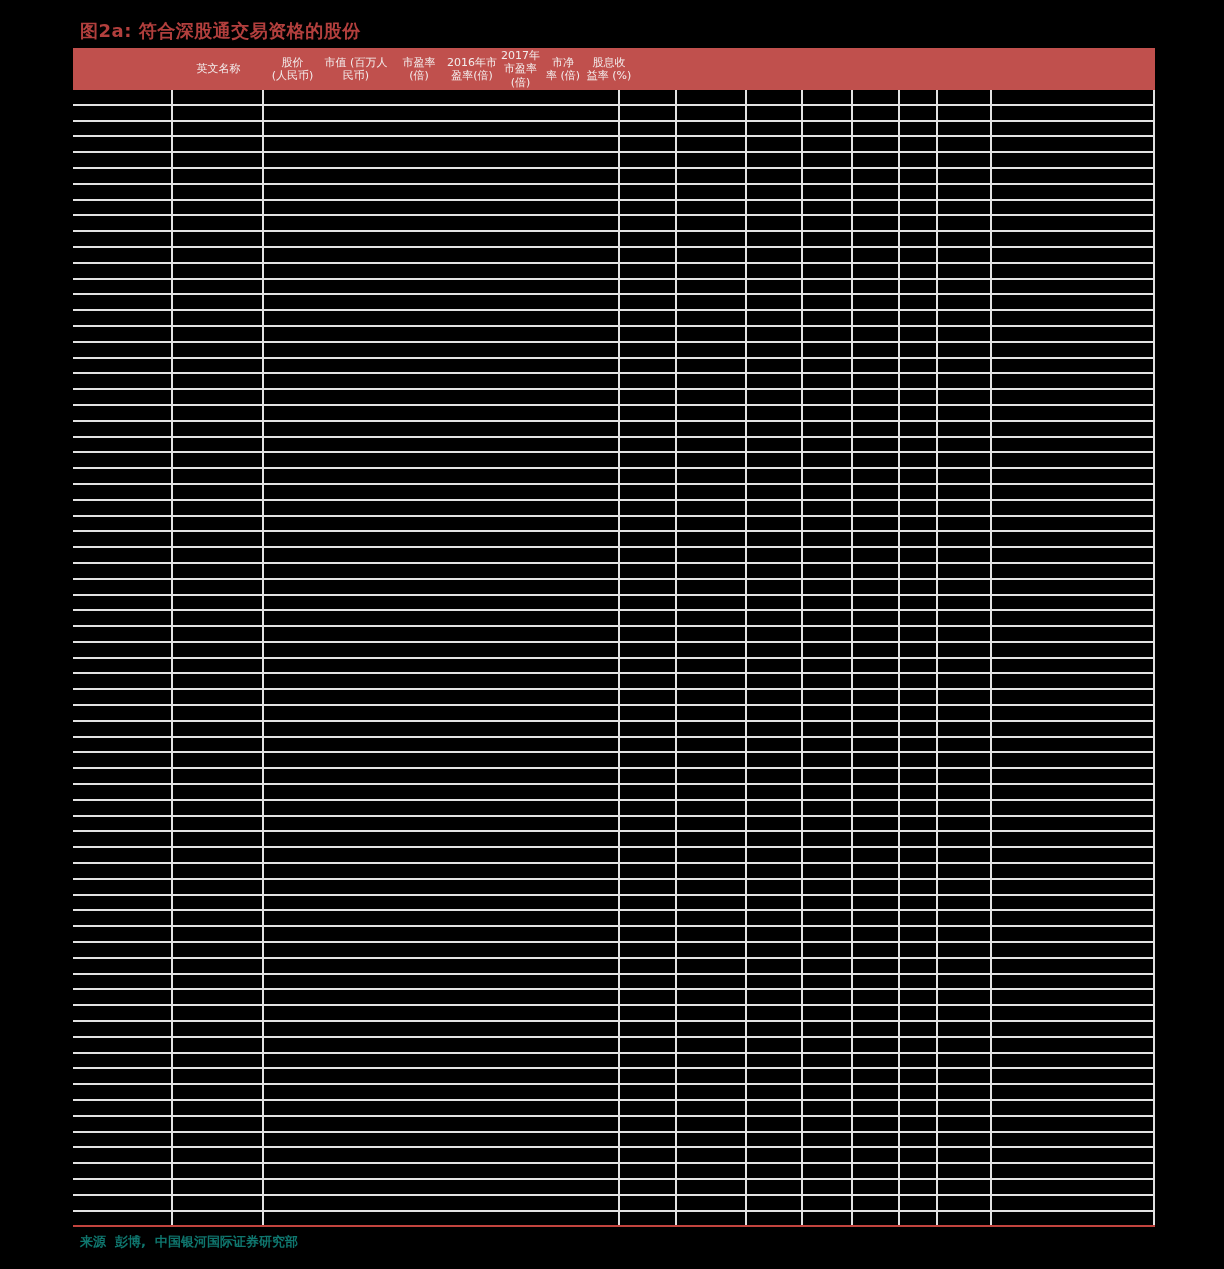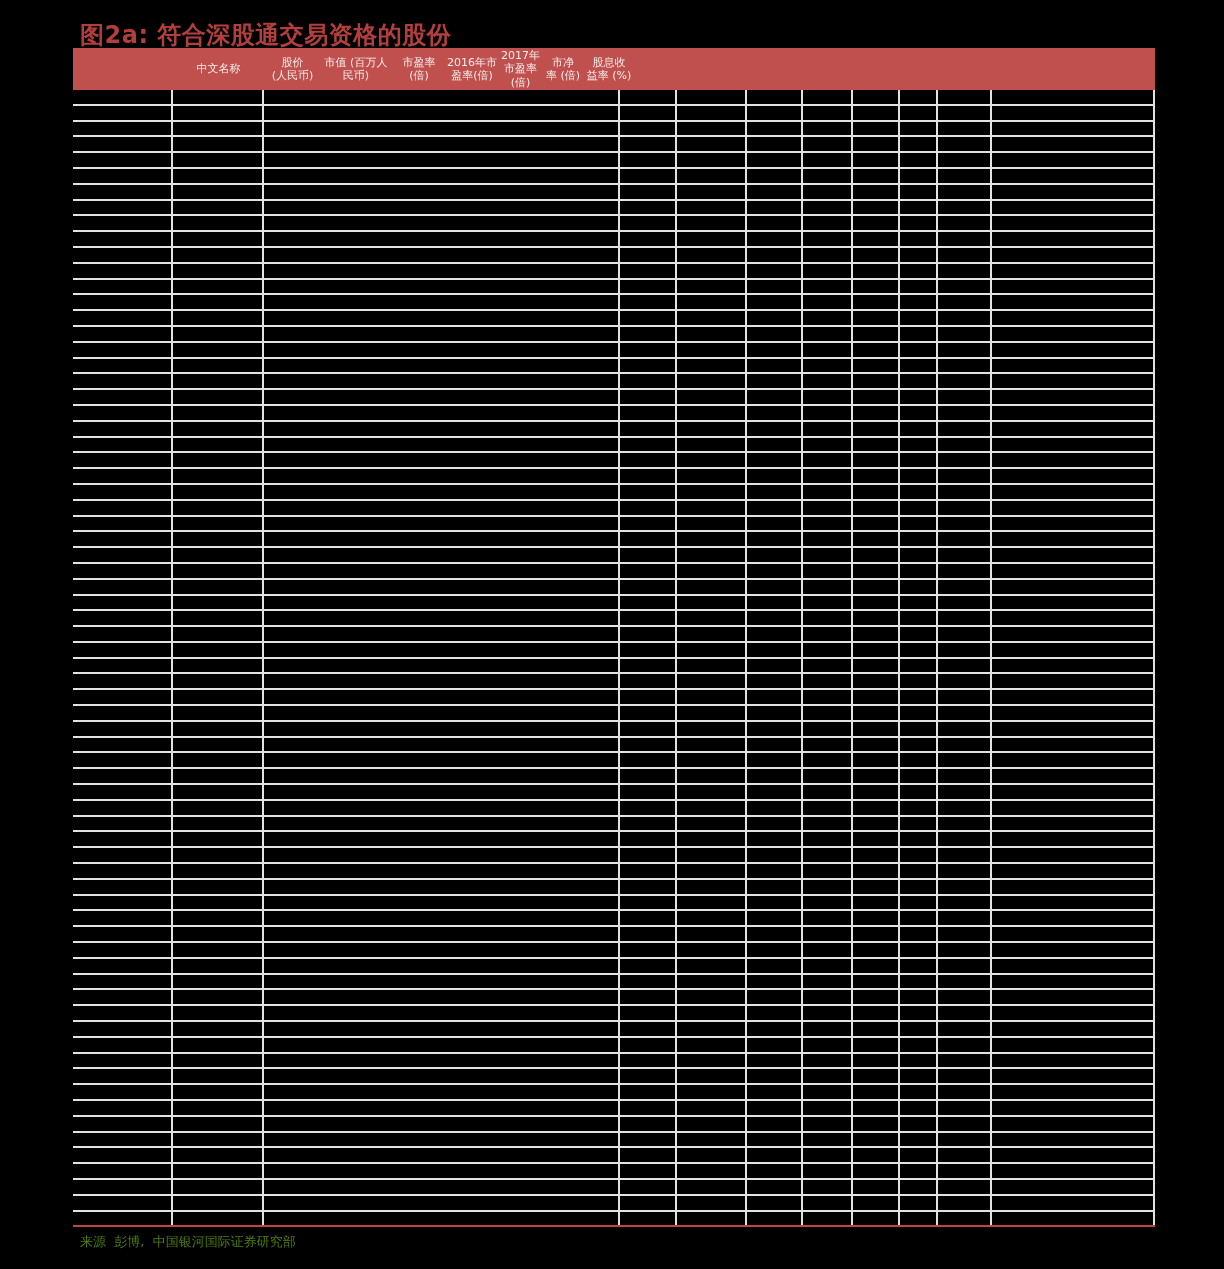--- a/index.html
+++ b/index.html
@@ -12,21 +12,21 @@
     position: relative;
     width: 1224px;
     height: 1269px;
     background: #000000;
     overflow: hidden;
   }
   .figure-title {
     position: absolute;
     left: 80px;
     top: 19px;
-    font-size: 24px;
+    font-size: 18px;
     font-weight: bold;
     color: #b23f3d;
     letter-spacing: 0.5px;
     white-space: pre;
   }
   .stocks-table {
     position: absolute;
     left: 73px;
     top: 48px;
     width: 1082px;
@@ -82,37 +82,37 @@
   .c6  { flex: 0 0 50px;  }
   .c7  { flex: 0 0 47px;  }
   .c8  { flex: 0 0 38px;  }
   .c9  { flex: 0 0 54px;  }
   .c10 { flex: 0 0 163px; }
   .source-note {
     position: absolute;
     left: 80px;
     top: 1233px;
     font-size: 13px;
-    font-weight: normal;
-    color: #4d7c0f;
+    font-weight: bold;
+    color: #0f766e;
     white-space: pre;
   }
 </style>
 </head>
 <body>
 
 <div class="page">
 
   <div class="figure-title">图2a: 符合深股通交易资格的股份</div>
 
   <div class="stocks-table">
 
     <div class="thead">
       <div class="th c0"></div>
-      <div class="th c1">中文名称</div>
+      <div class="th c1">英文名称</div>
       <div class="th c3">股价
 (人民币)</div>
       <div class="th c4">市值 (百万人
 民币)</div>
       <div class="th c5">市盈率
 (倍)</div>
       <div class="th c6">2016年市
 盈率(倍)</div>
       <div class="th c7">2017年
 市盈率

